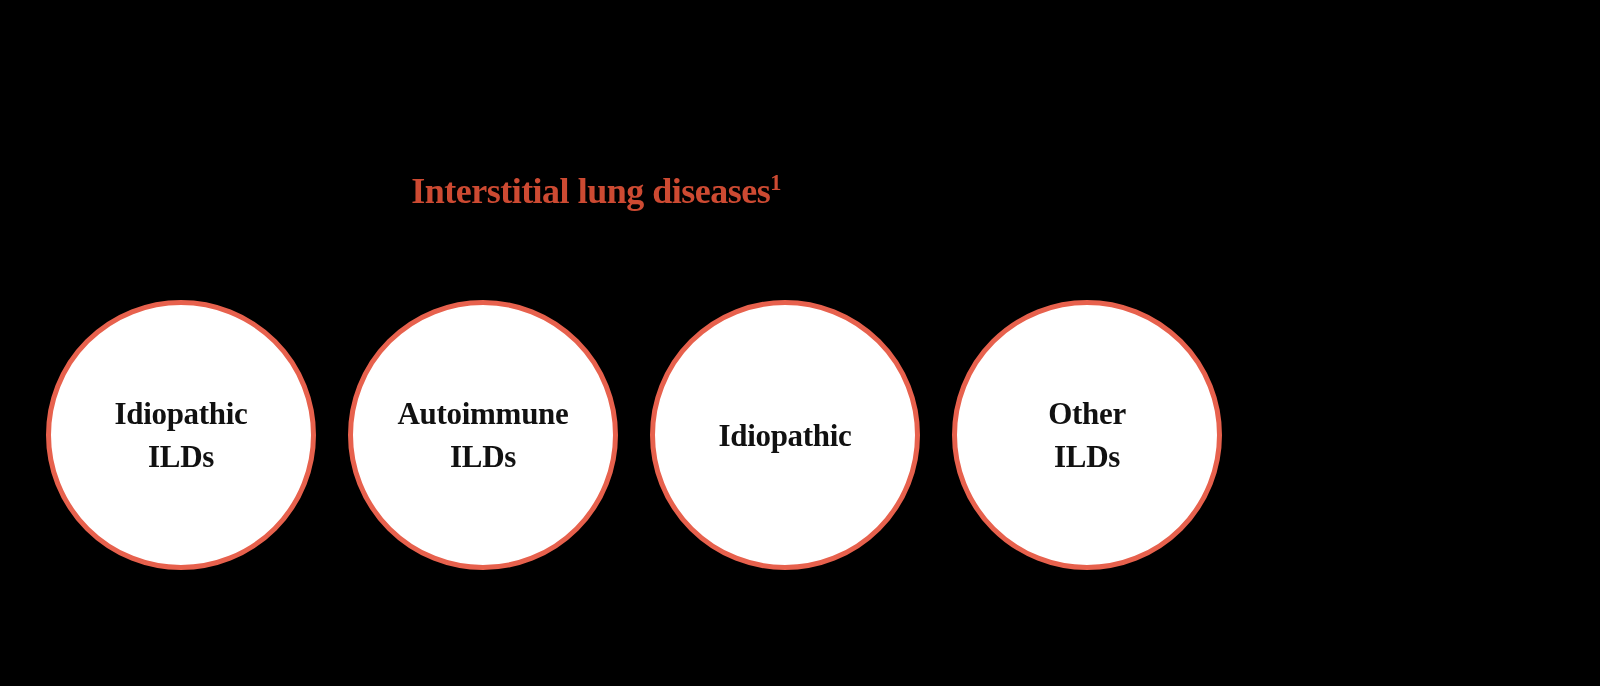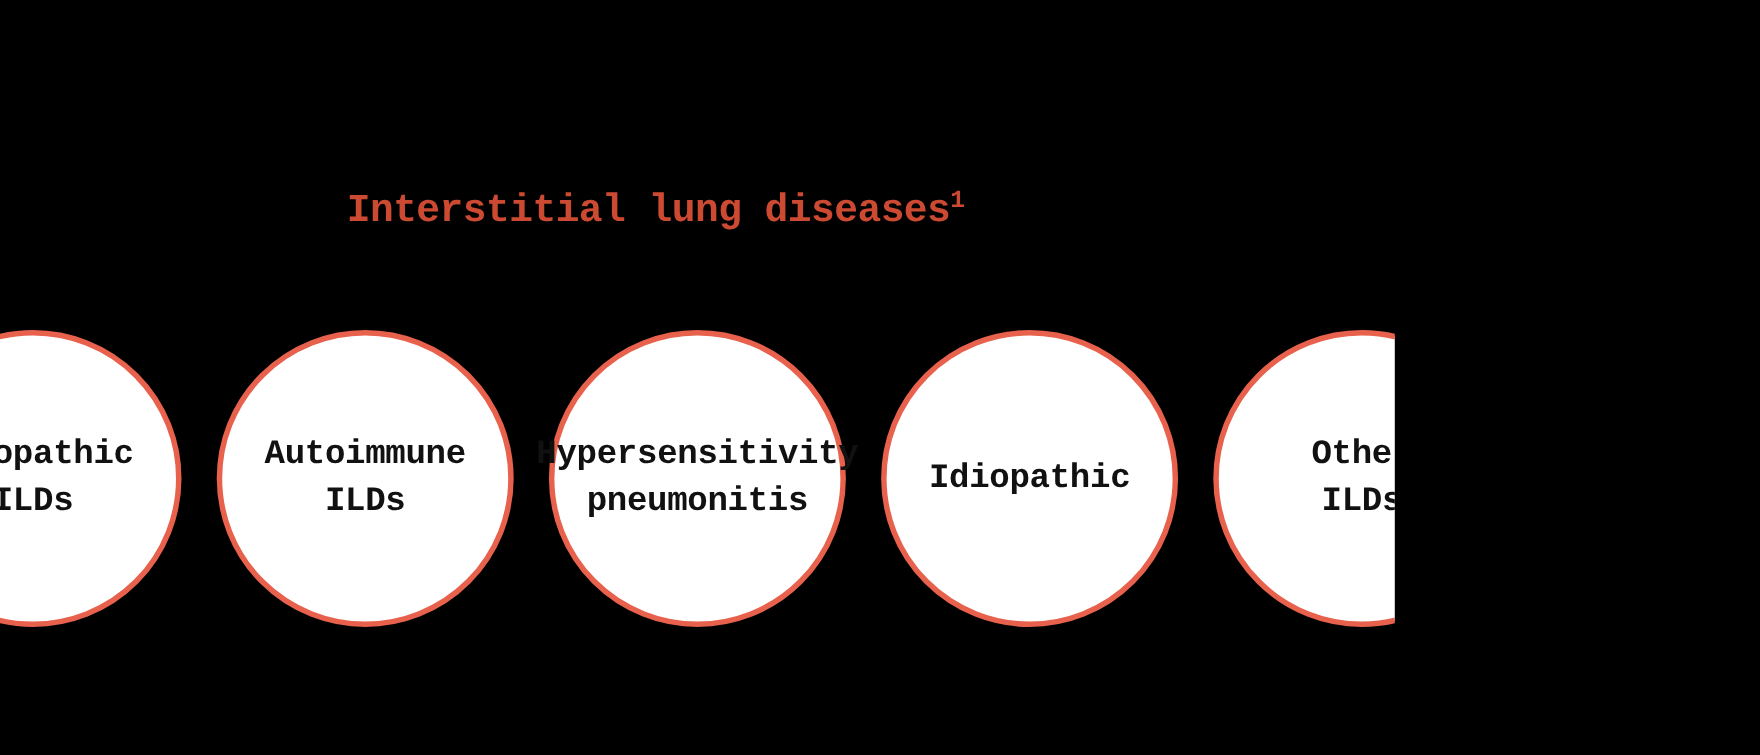--- a/index.html
+++ b/index.html
@@ -6,21 +6,21 @@
     margin: 0;
     padding: 0;
     background: #000000;
   }
   .canvas {
     position: relative;
     width: 1268px;
     height: 686px;
     background: #000000;
     overflow: hidden;
-    font-family: Liberation Mono, monospace;
+    font-family: Liberation Serif, serif;
   }
   .title {
     position: absolute;
     top: 172px;
     left: 0;
     width: 100%;
     box-sizing: border-box;
     padding-right: 76px; 
     text-align: center;
     color: #CD4A32;
@@ -80,24 +80,20 @@
     <div class="circle">
       <div class="circle-label">Idiopathic
 ILDs</div>
     </div>
 
     <div class="circle">
       <div class="circle-label">Autoimmune
 ILDs</div>
     </div>
 
-    <div class="circle">
-      <div class="circle-label">Hypersensitivity
-pneumonitis</div>
-    </div>
 
     <div class="circle">
       <div class="circle-label">Idiopathic</div>
     </div>
 
     <div class="circle">
       <div class="circle-label">Other
 ILDs</div>
     </div>
 

